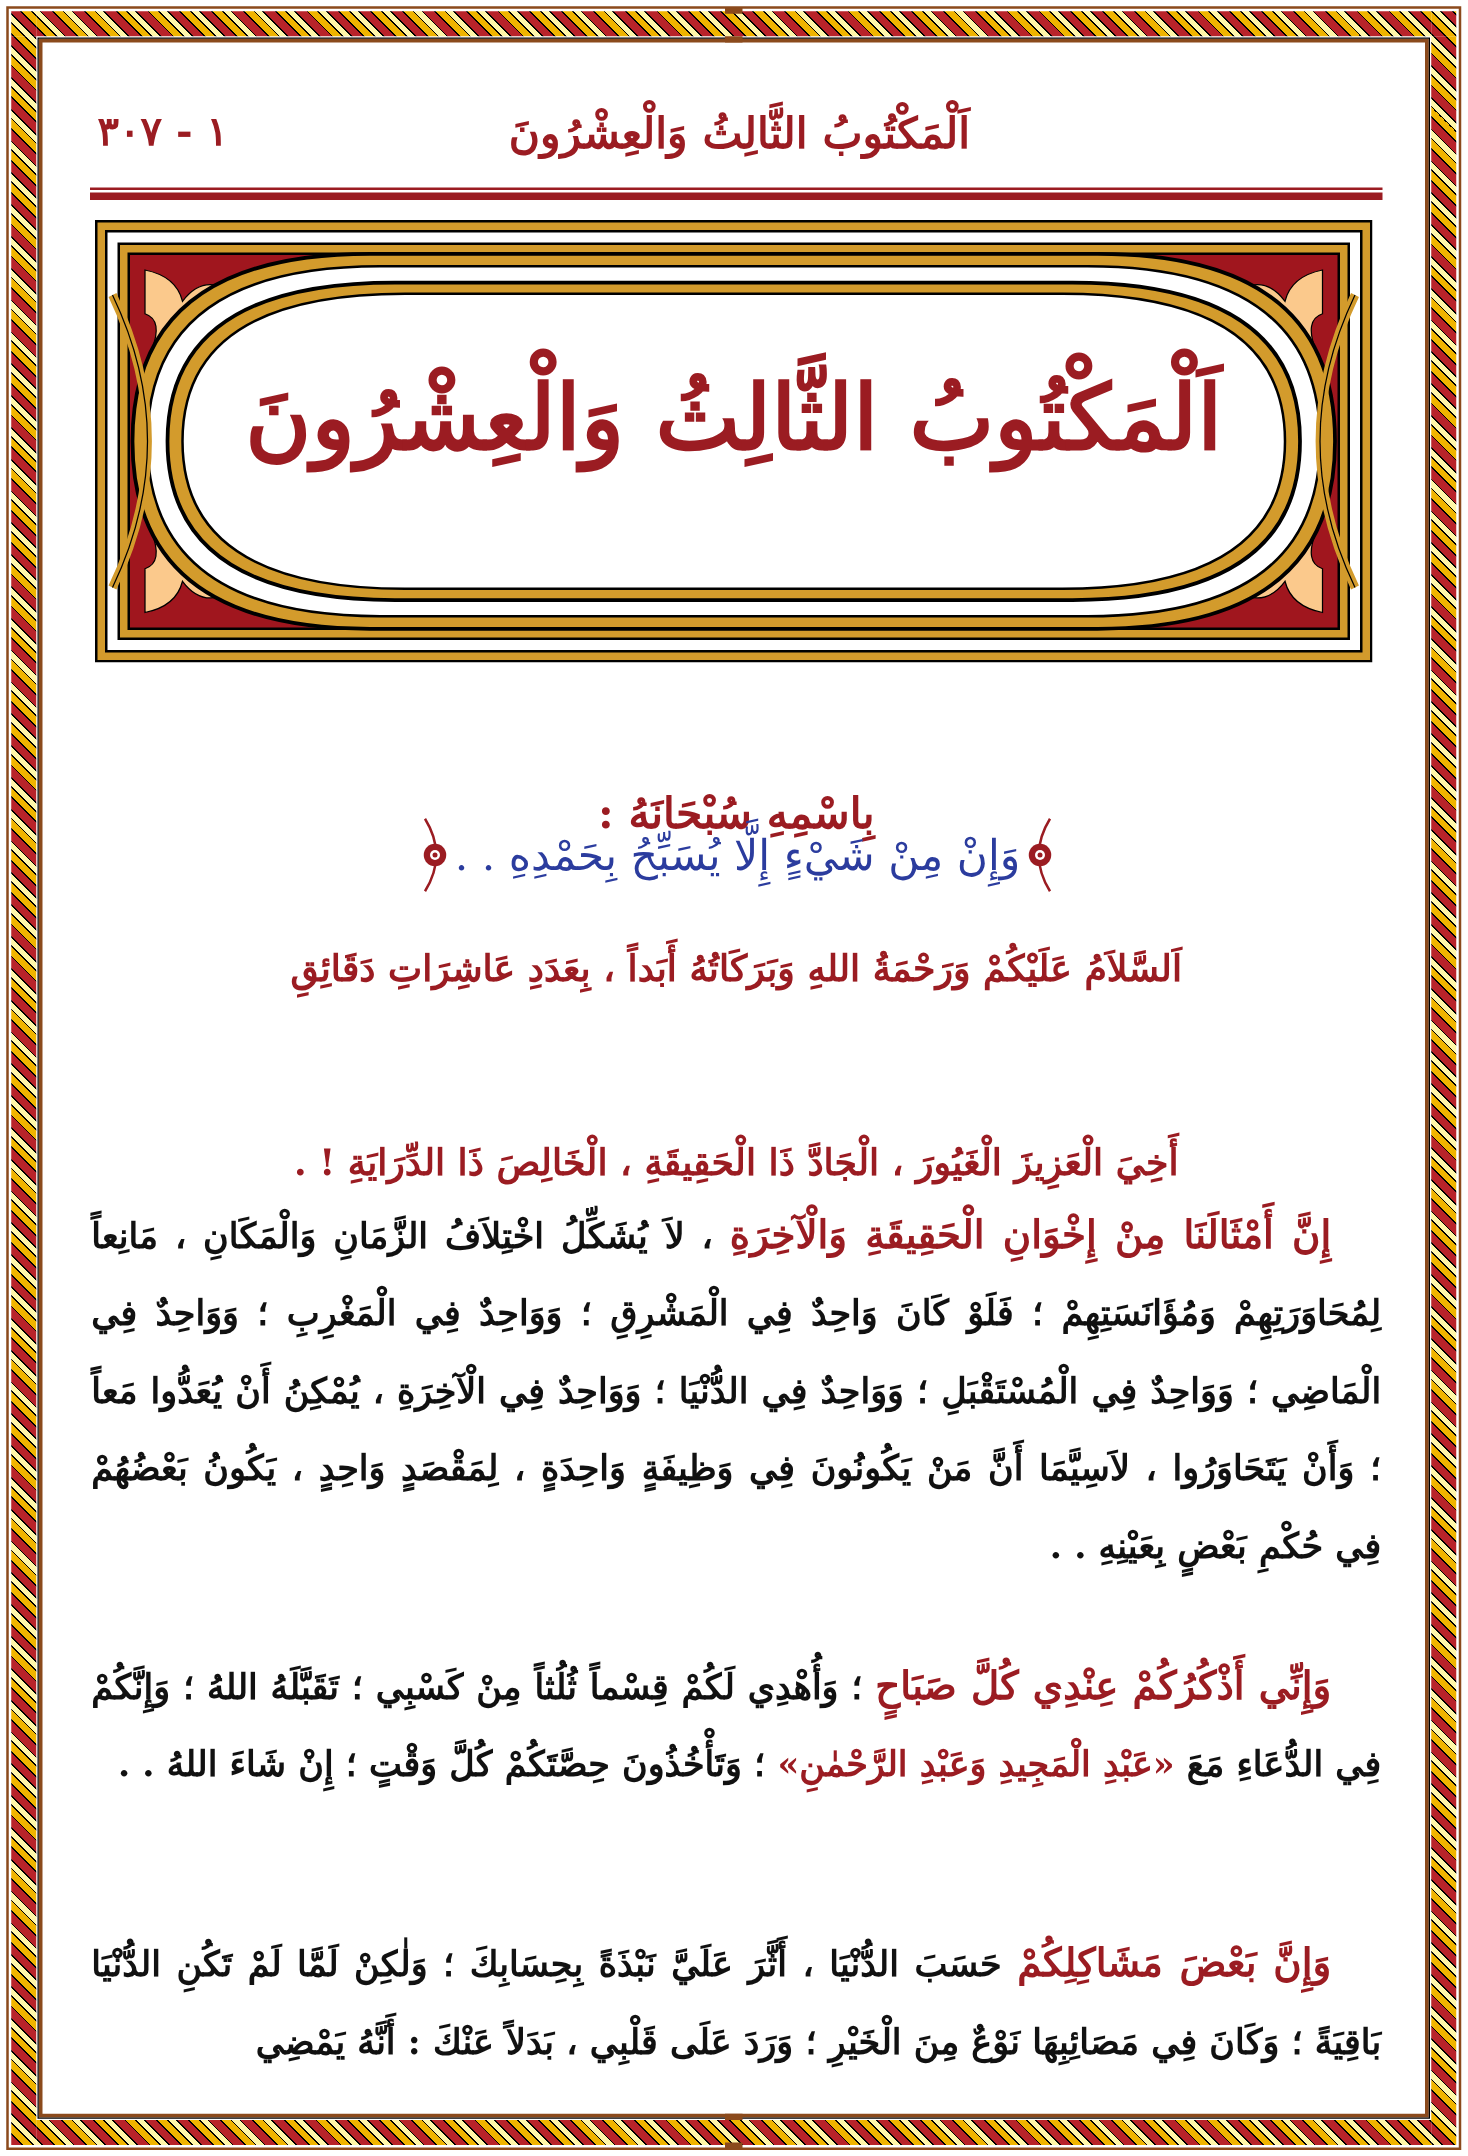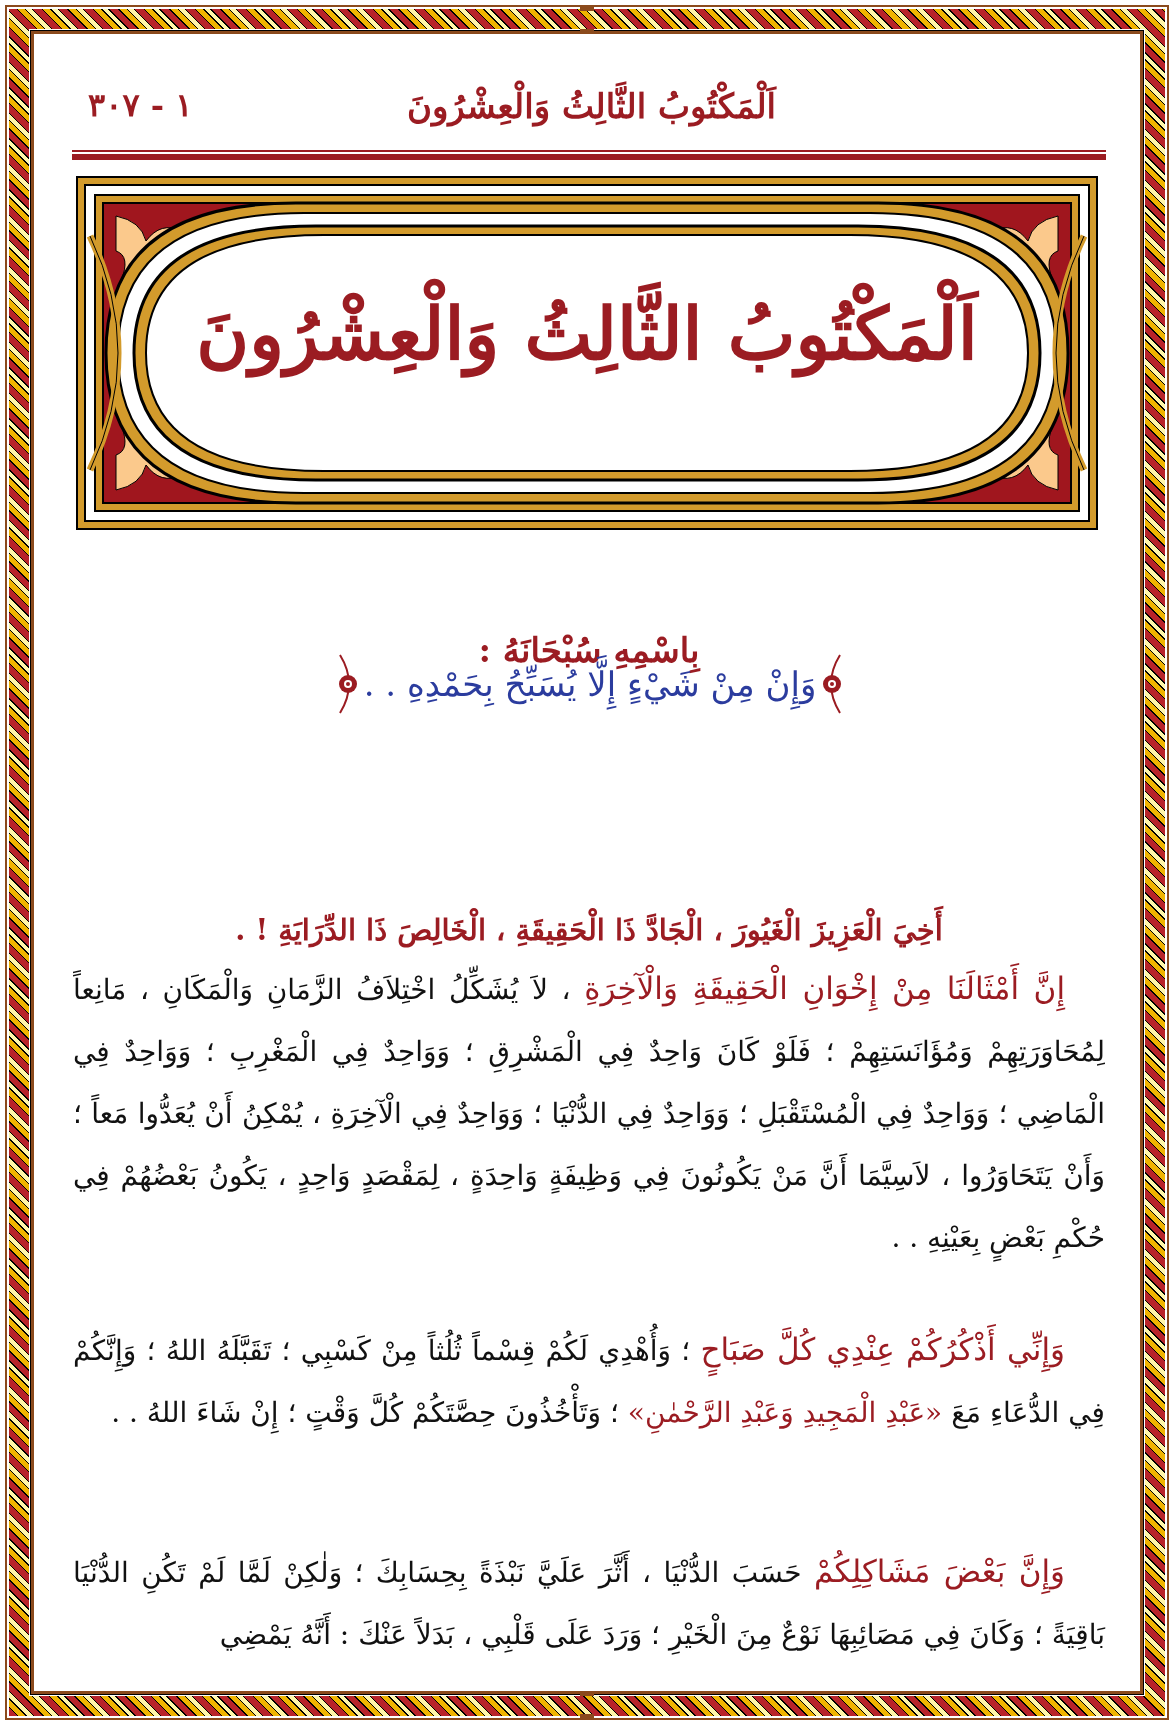--- a/index.html
+++ b/index.html
@@ -18,38 +18,38 @@
       #000 12px, #000 13px,
       #fff6a8 13px, #fff6a8 17px,
       #000 17px, #000 18px) 20;
   }
   .border-inner-line { position:absolute; left:31px; top:31px; right:31px; bottom:31px; border:3px solid #8b4a1c; outline:1px solid #000; }
   .center-tick { position:absolute; width:14px; height:5px; background:#8b4a1c; left:580px; }
 
   
   .header { position:absolute; left:72px; top:82px; width:1034px; height:80px; }
   .header-title { position:absolute; right:330px; top:4px; color:#9b1c22; font-size:34px; font-weight:bold; direction:rtl; white-space:nowrap; }
-  .header-pagenum { position:absolute; left:16px; top:4px; color:#9b1c22; font-size:32px; font-weight:bold; direction:rtl; white-space:nowrap; }
+  .header-pagenum { position:absolute; left:6px; top:4px; color:#9b1c22; font-size:32px; font-weight:bold; direction:rtl; white-space:nowrap; }
   .header-rule-thin { position:absolute; left:0; right:0; top:68px; height:2px; background:#9b1c22; }
   .header-rule-thick { position:absolute; left:0; right:0; top:72px; height:6px; background:#9b1c22; }
 
   
   .cartouche { position:absolute; left:76px; top:176px; width:1022px; height:354px; }
   .cartouche svg { position:absolute; left:0; top:0; }
   .cartouche-title { position:absolute; left:0; right:0; top:115px; text-align:center; color:#9b1c22; font-size:72px; font-weight:bold; direction:rtl; }
 
   
   .content { position:absolute; left:73px; width:1032px; direction:rtl; }
   .basmala { top:585px; text-align:center; color:#9b1c22; font-size:34px; font-weight:bold;margin-top:45px; }
   .verse-row { position:absolute; top:648px; left:330px; width:520px; height:72px; display:flex; align-items:center; justify-content:center; direction:rtl; }
   .verse-text { color:#2b3c9e; font-size:34px; font-weight:normal; padding:0 6px; }
   .rosette { width:26px; height:62px; flex:none; }
   .greeting { top:745px; text-align:center; color:#9b1c22; font-size:29px; font-weight:bold; line-height:60px; }
   .address { top:900px; text-align:center; color:#9b1c22; font-size:29px; font-weight:bold; line-height:60px; padding-right:52px; }
-  .para { color:#111; font-size:28px; font-weight:normal; line-height:62px; text-align:justify; text-align-last:right; }
+  .para { color:#111; font-size:28px; font-weight:bold; line-height:62px; text-align:justify; text-align-last:right; }
   .para .hl { color:#9b1c22; font-size:31px; }
   .para .indent { display:inline-block; width:40px; }
   .p1 { top:957px; }
   .p2 { top:1318px; }
   .p3 { top:1540px; }
 </style>
 </head>
 <body>
 
 <div class="page-border">
@@ -109,20 +109,21 @@
   <span class="verse-text">وَإِنْ مِنْ شَيْءٍ إِلَّا يُسَبِّحُ بِحَمْدِهِ . .</span>
   <svg class="rosette" viewBox="0 0 26 62">
     <path d="M8 2 Q26 31 8 60" fill="none" stroke="#9b1c22" stroke-width="2"></path>
     <circle cx="16" cy="31" r="9" fill="#9b1c22"></circle>
     <circle cx="16" cy="31" r="4" fill="#fff"></circle>
     <circle cx="16" cy="31" r="2" fill="#9b1c22"></circle>
   </svg>
 </div>
 
 <div class="content greeting">
+  <div>اَلسَّلاَمُ عَلَيْكُمْ وَرَحْمَةُ اللهِ وَبَرَكَاتُهُ أَبَداً ، بِعَدَدِ عَاشِرَاتِ دَقَائِقِ</div>
 </div>
 
 <div class="content address">أَخِيَ الْعَزِيزَ الْغَيُورَ ، الْجَادَّ ذَا الْحَقِيقَةِ ، الْخَالِصَ ذَا الدِّرَايَةِ ! .</div>
 
 <div class="content para p1">
   <span class="indent"></span><span class="hl">إِنَّ أَمْثَالَنَا مِنْ إِخْوَانِ الْحَقِيقَةِ وَالْآخِرَةِ</span>
   <span>، لاَ يُشَكِّلُ اخْتِلاَفُ الزَّمَانِ وَالْمَكَانِ ، مَانِعاً لِمُحَاوَرَتِهِمْ وَمُؤَانَسَتِهِمْ ؛ فَلَوْ كَانَ وَاحِدٌ فِي الْمَشْرِقِ ؛ وَوَاحِدٌ فِي الْمَغْرِبِ ؛ وَوَاحِدٌ فِي الْمَاضِي ؛ وَوَاحِدٌ فِي الْمُسْتَقْبَلِ ؛ وَوَاحِدٌ فِي الدُّنْيَا ؛ وَوَاحِدٌ فِي الْآخِرَةِ ، يُمْكِنُ أَنْ يُعَدُّوا مَعاً ؛ وَأَنْ يَتَحَاوَرُوا ، لاَسِيَّمَا أَنَّ مَنْ يَكُونُونَ فِي وَظِيفَةٍ وَاحِدَةٍ ، لِمَقْصَدٍ وَاحِدٍ ، يَكُونُ بَعْضُهُمْ فِي حُكْمِ بَعْضٍ بِعَيْنِهِ . .</span>
 </div>
 
 <div class="content para p2">

